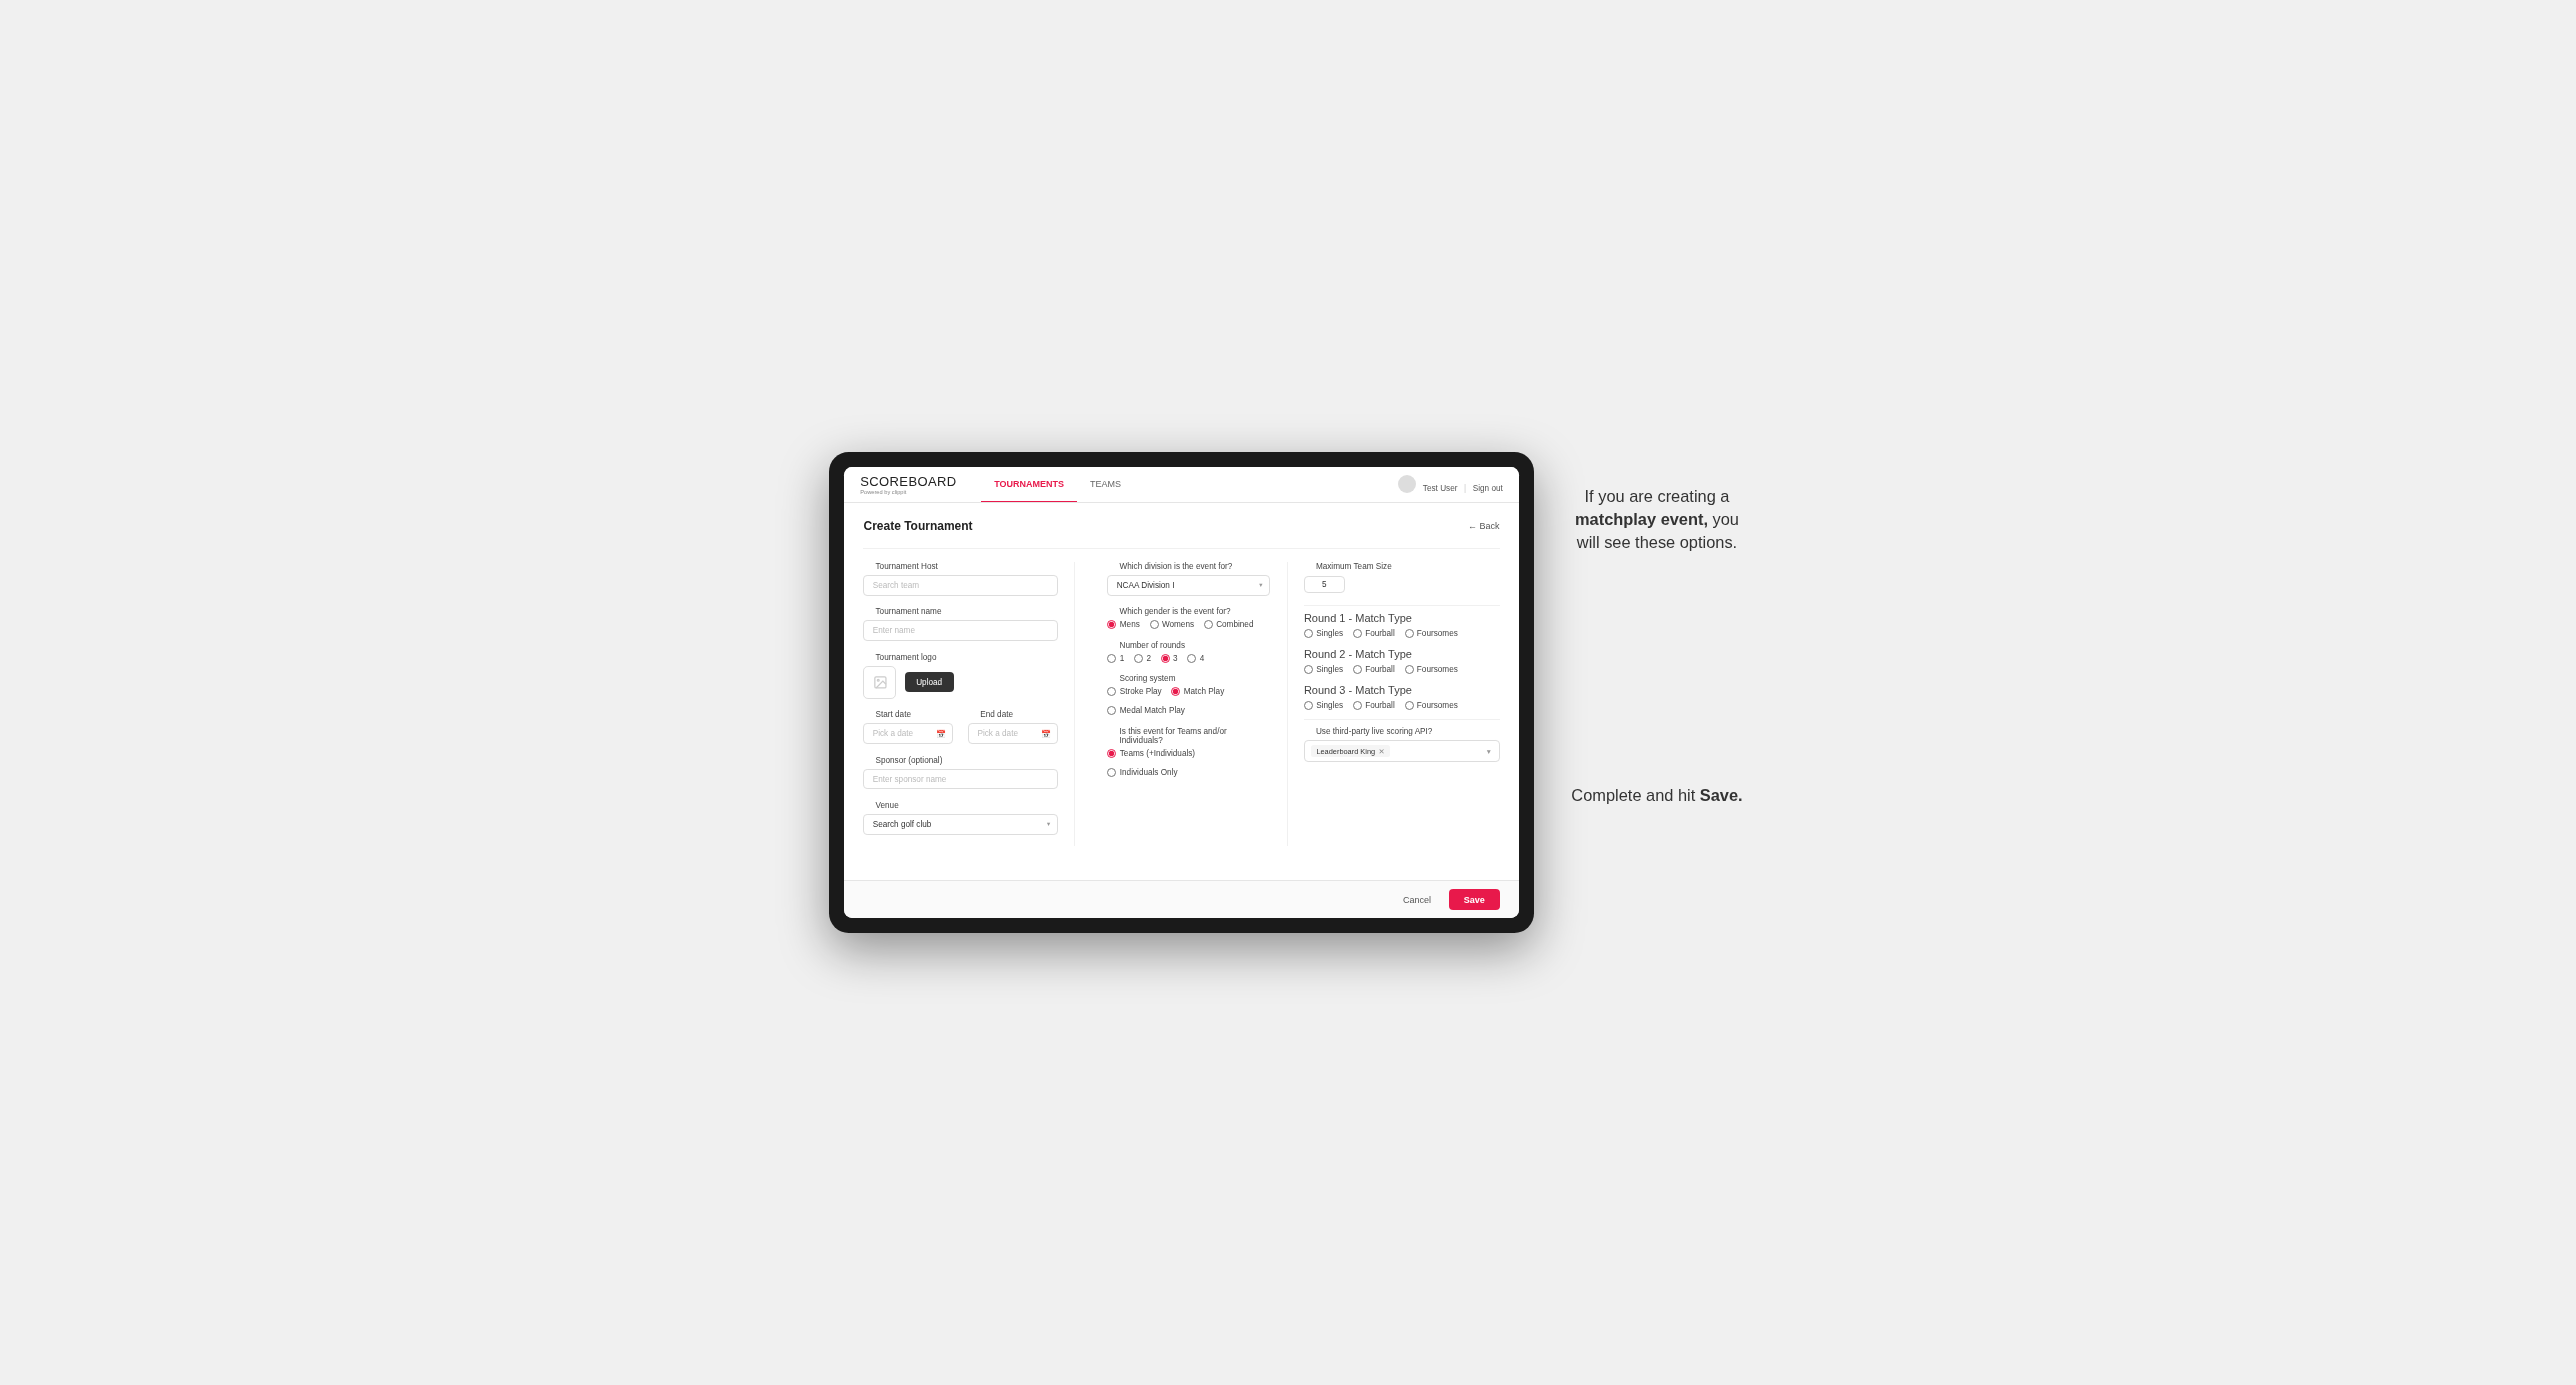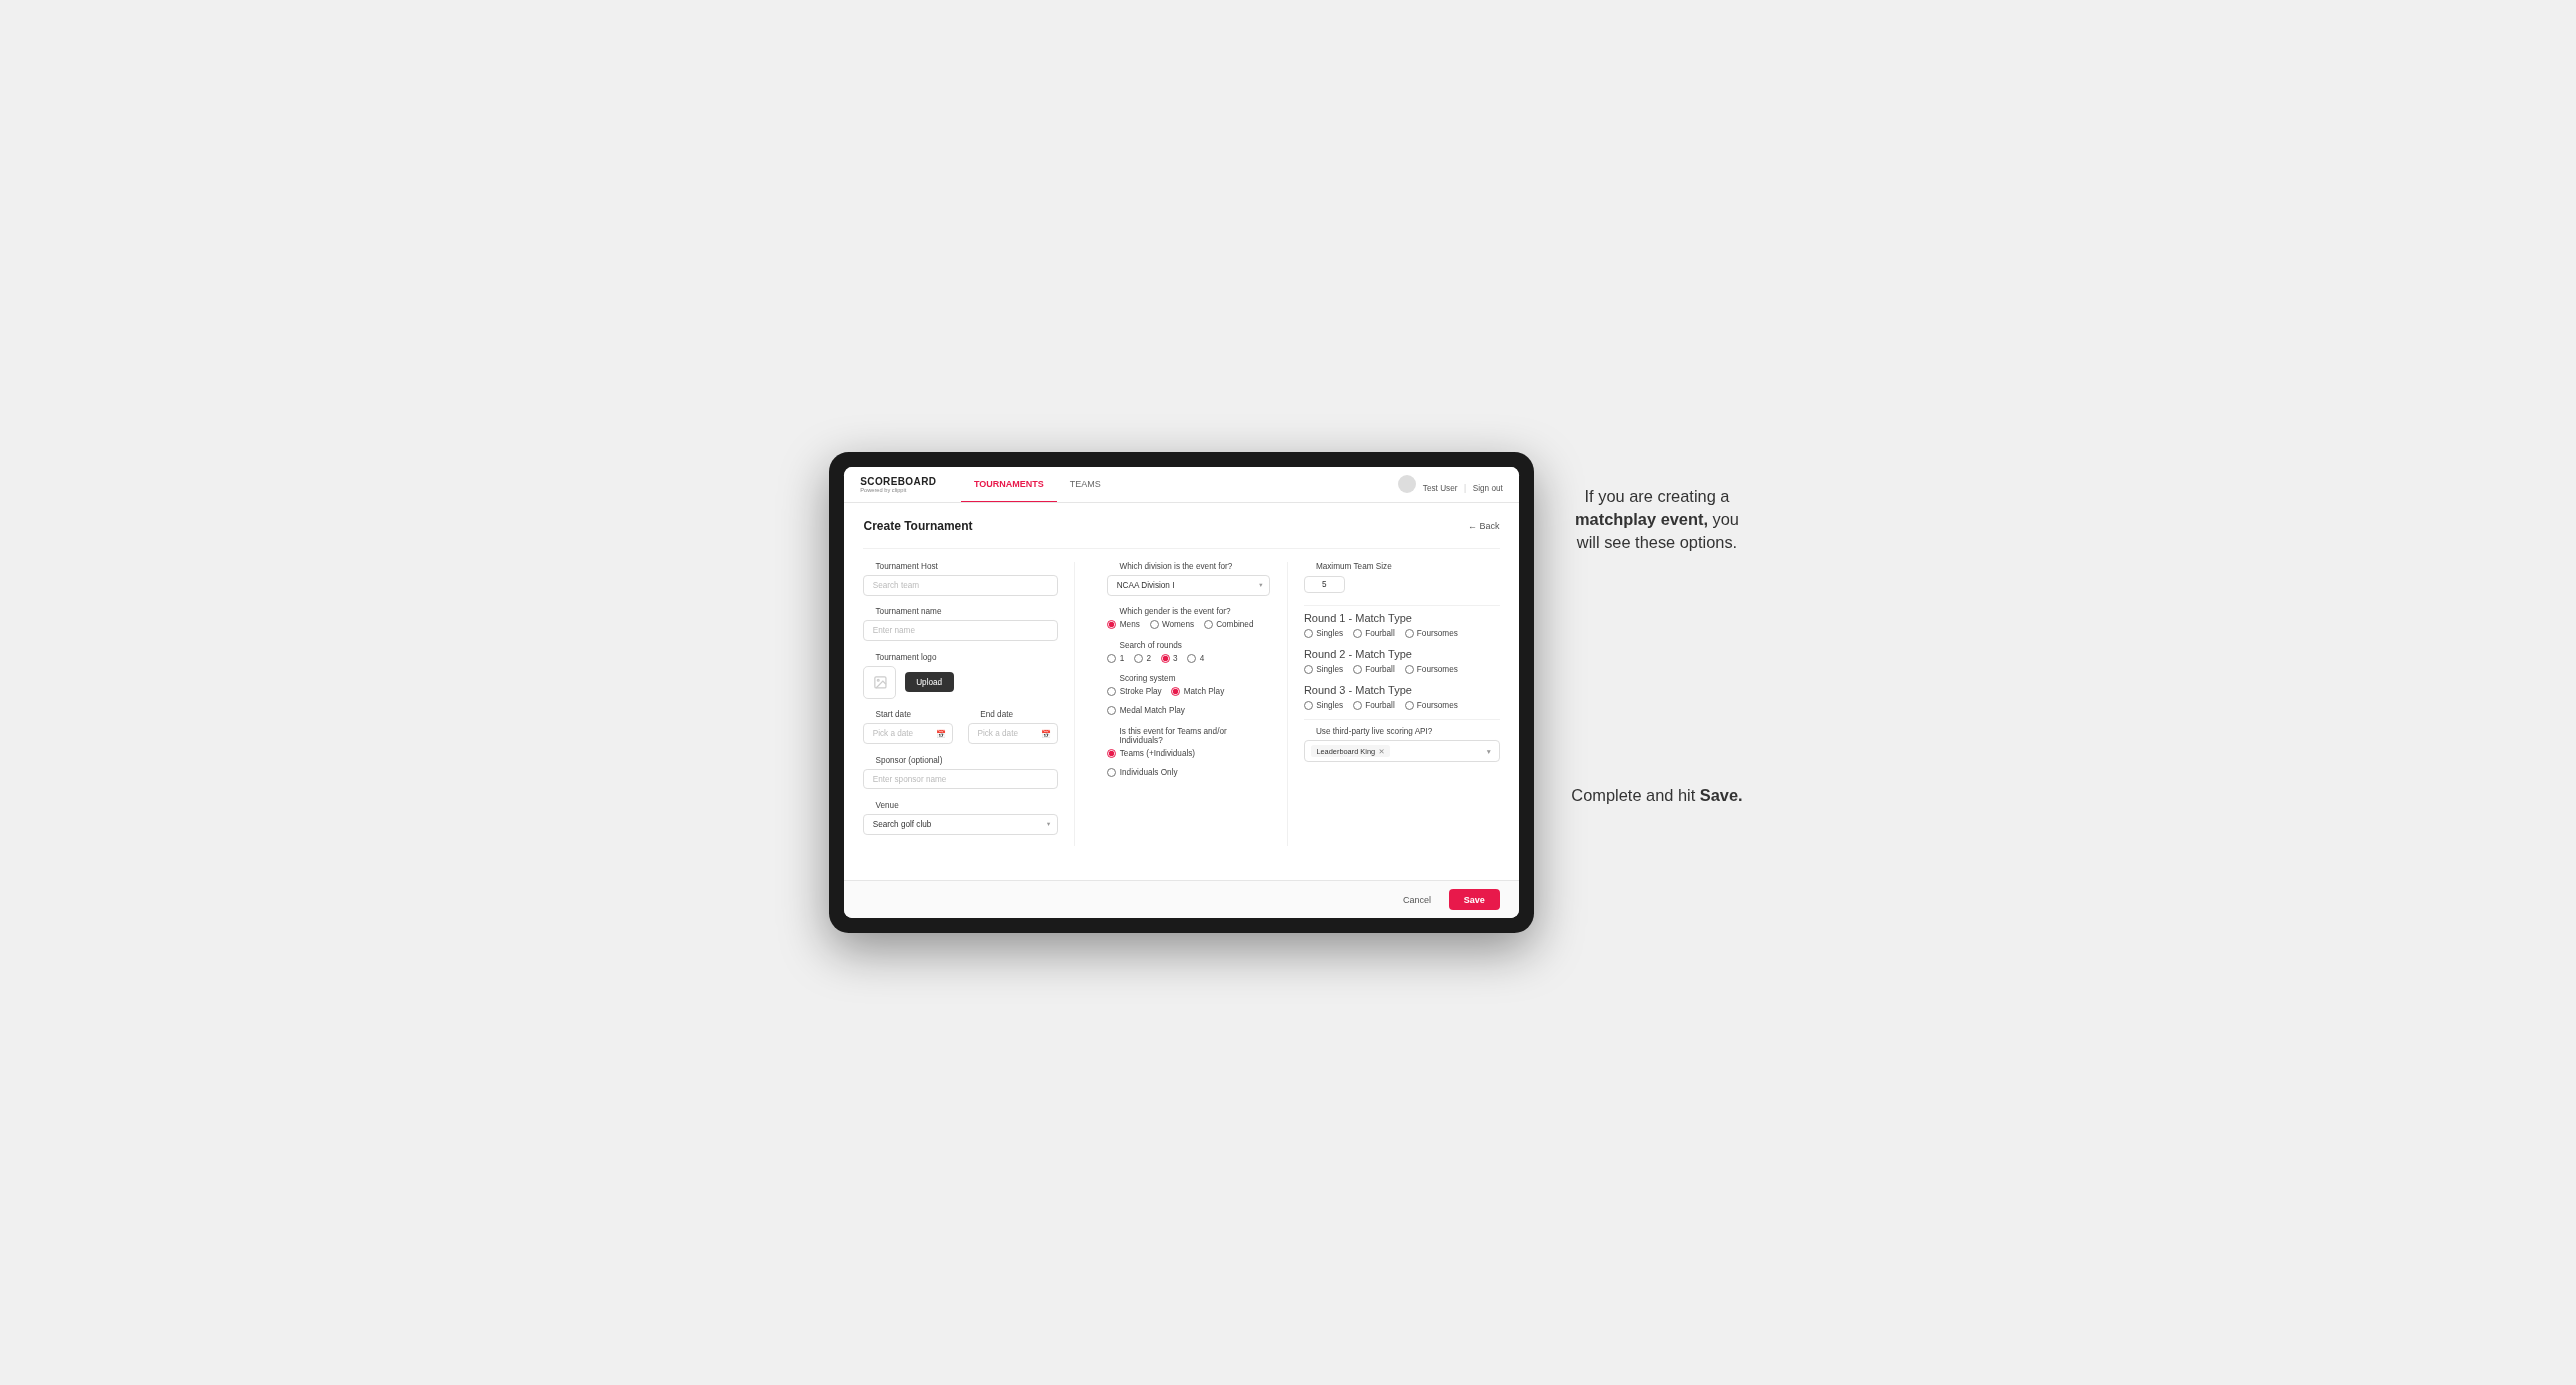--- a/index.html
+++ b/index.html
@@ -49,22 +49,22 @@
       height: 36px;
     }
 
     .nav-logo {
       display: flex;
       flex-direction: column;
       margin-right: 24.6px;
     }
 
     .nav-logo-title {
-      font-size: 10px;
-      font-weight: 700;
+      font-size: 13px;
+      font-weight: 400;
       letter-spacing: 0.4px;
       color: #222;
     }
 
     .nav-logo-sub {
       font-size: 5.7px;
       color: #888;
     }
 
     .nav-tabs {
@@ -553,21 +553,21 @@
                   <span>Womens</span>
                 </label>
                 <label class="radio-label">
                   <input type="radio" name="gender" class="radio-input" style="accent-color: rgb(232, 25, 75);">
                   <span>Combined</span>
                 </label>
               </div>
             </div>
 
             <div class="form-group">
-              <label class="form-label">Search of rounds</label>
+              <label class="form-label">Number of rounds</label>
               <div class="rounds-group">
                 <label class="radio-label">
                   <input type="radio" name="rounds" class="radio-input" style="accent-color: rgb(232, 25, 75);">
                   <span>1</span>
                 </label>
                 <label class="radio-label">
                   <input type="radio" name="rounds" class="radio-input" style="accent-color: rgb(232, 25, 75);">
                   <span>2</span>
                 </label>
                 <label class="radio-label">

